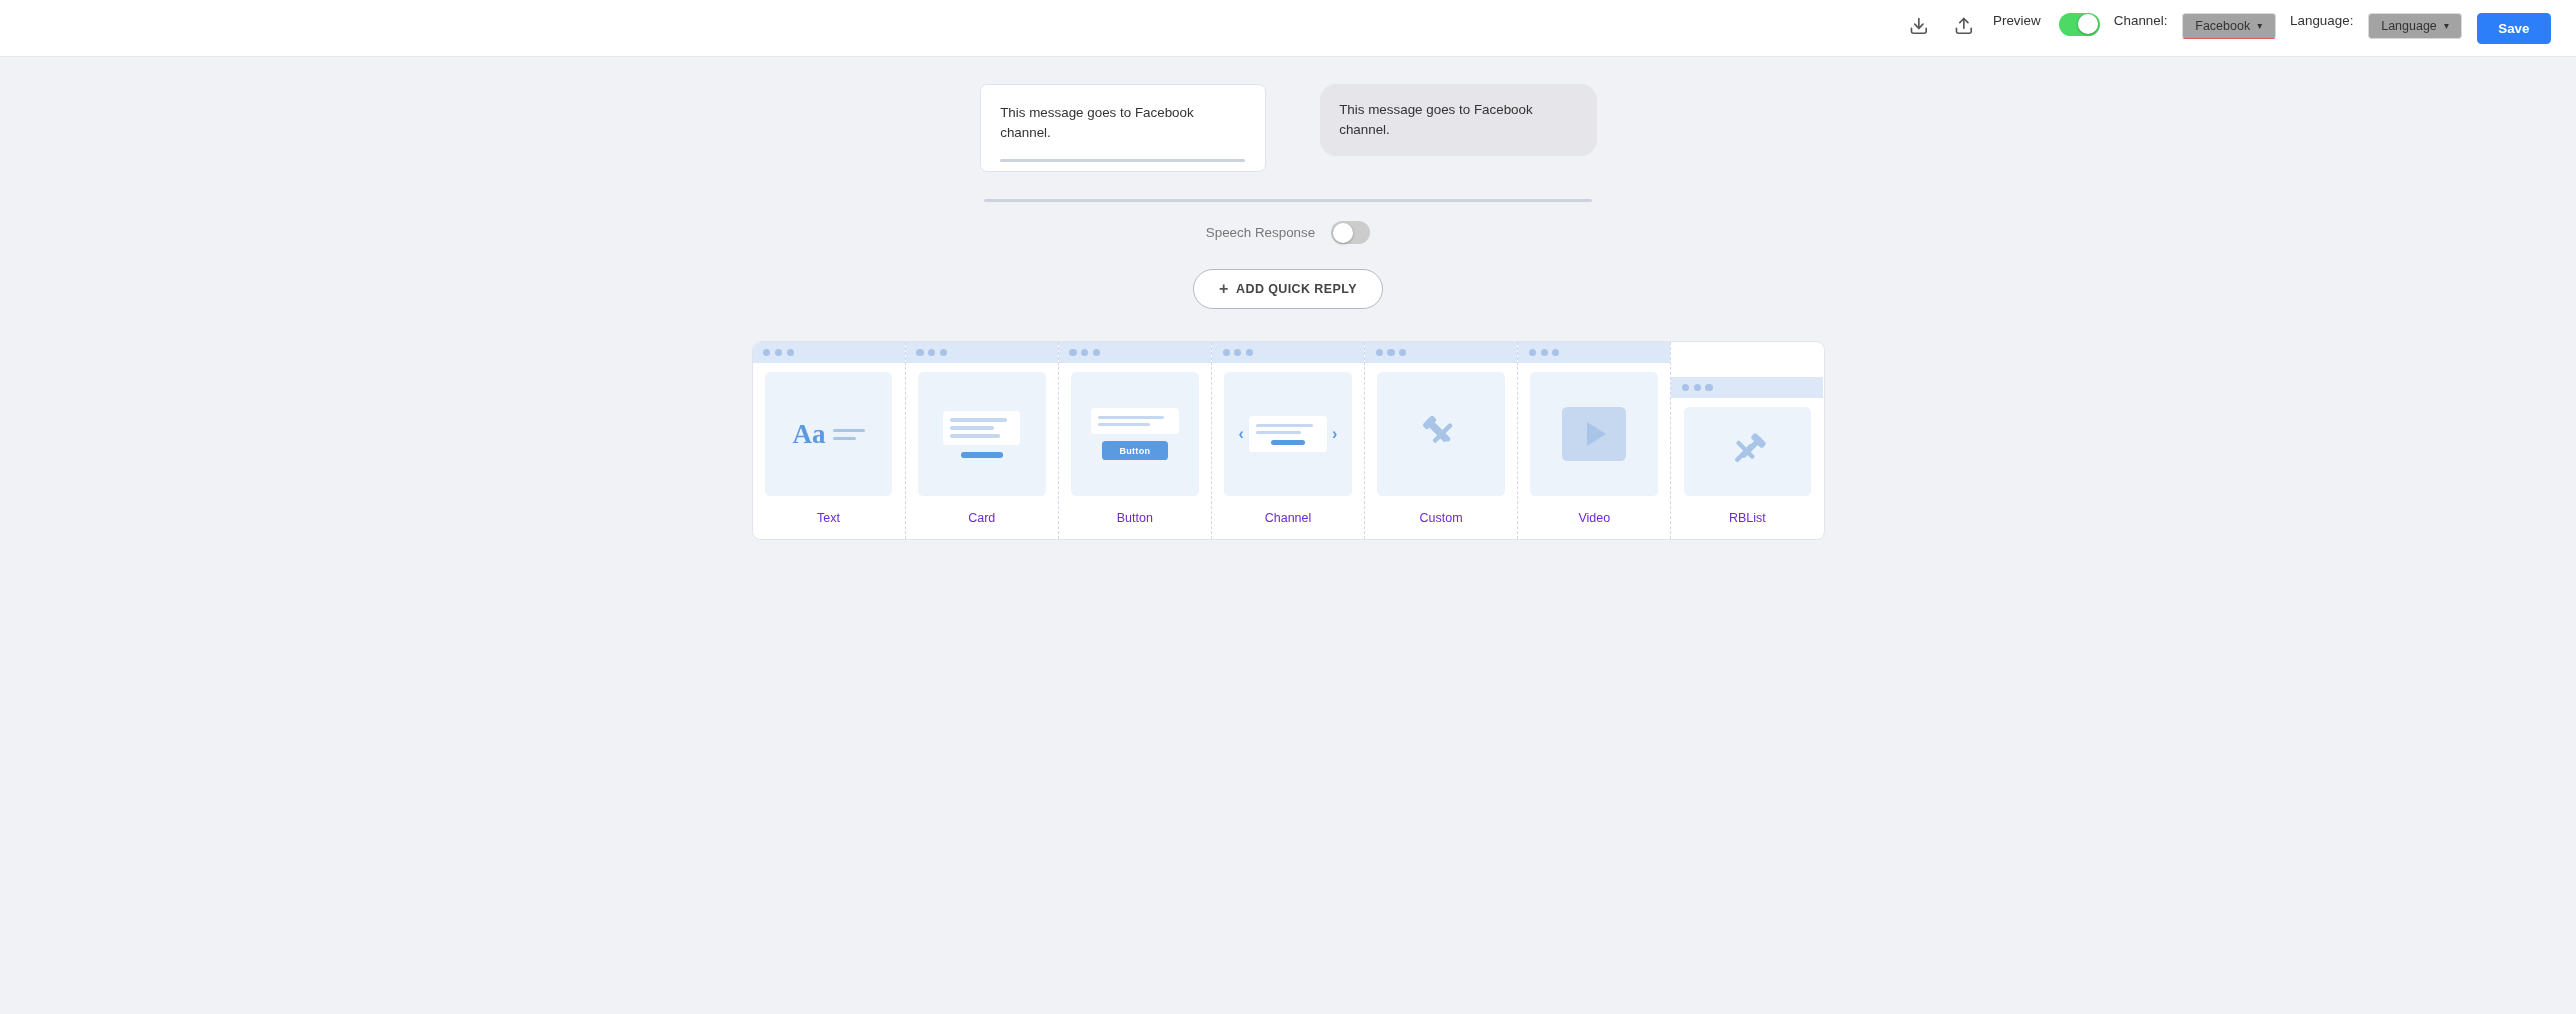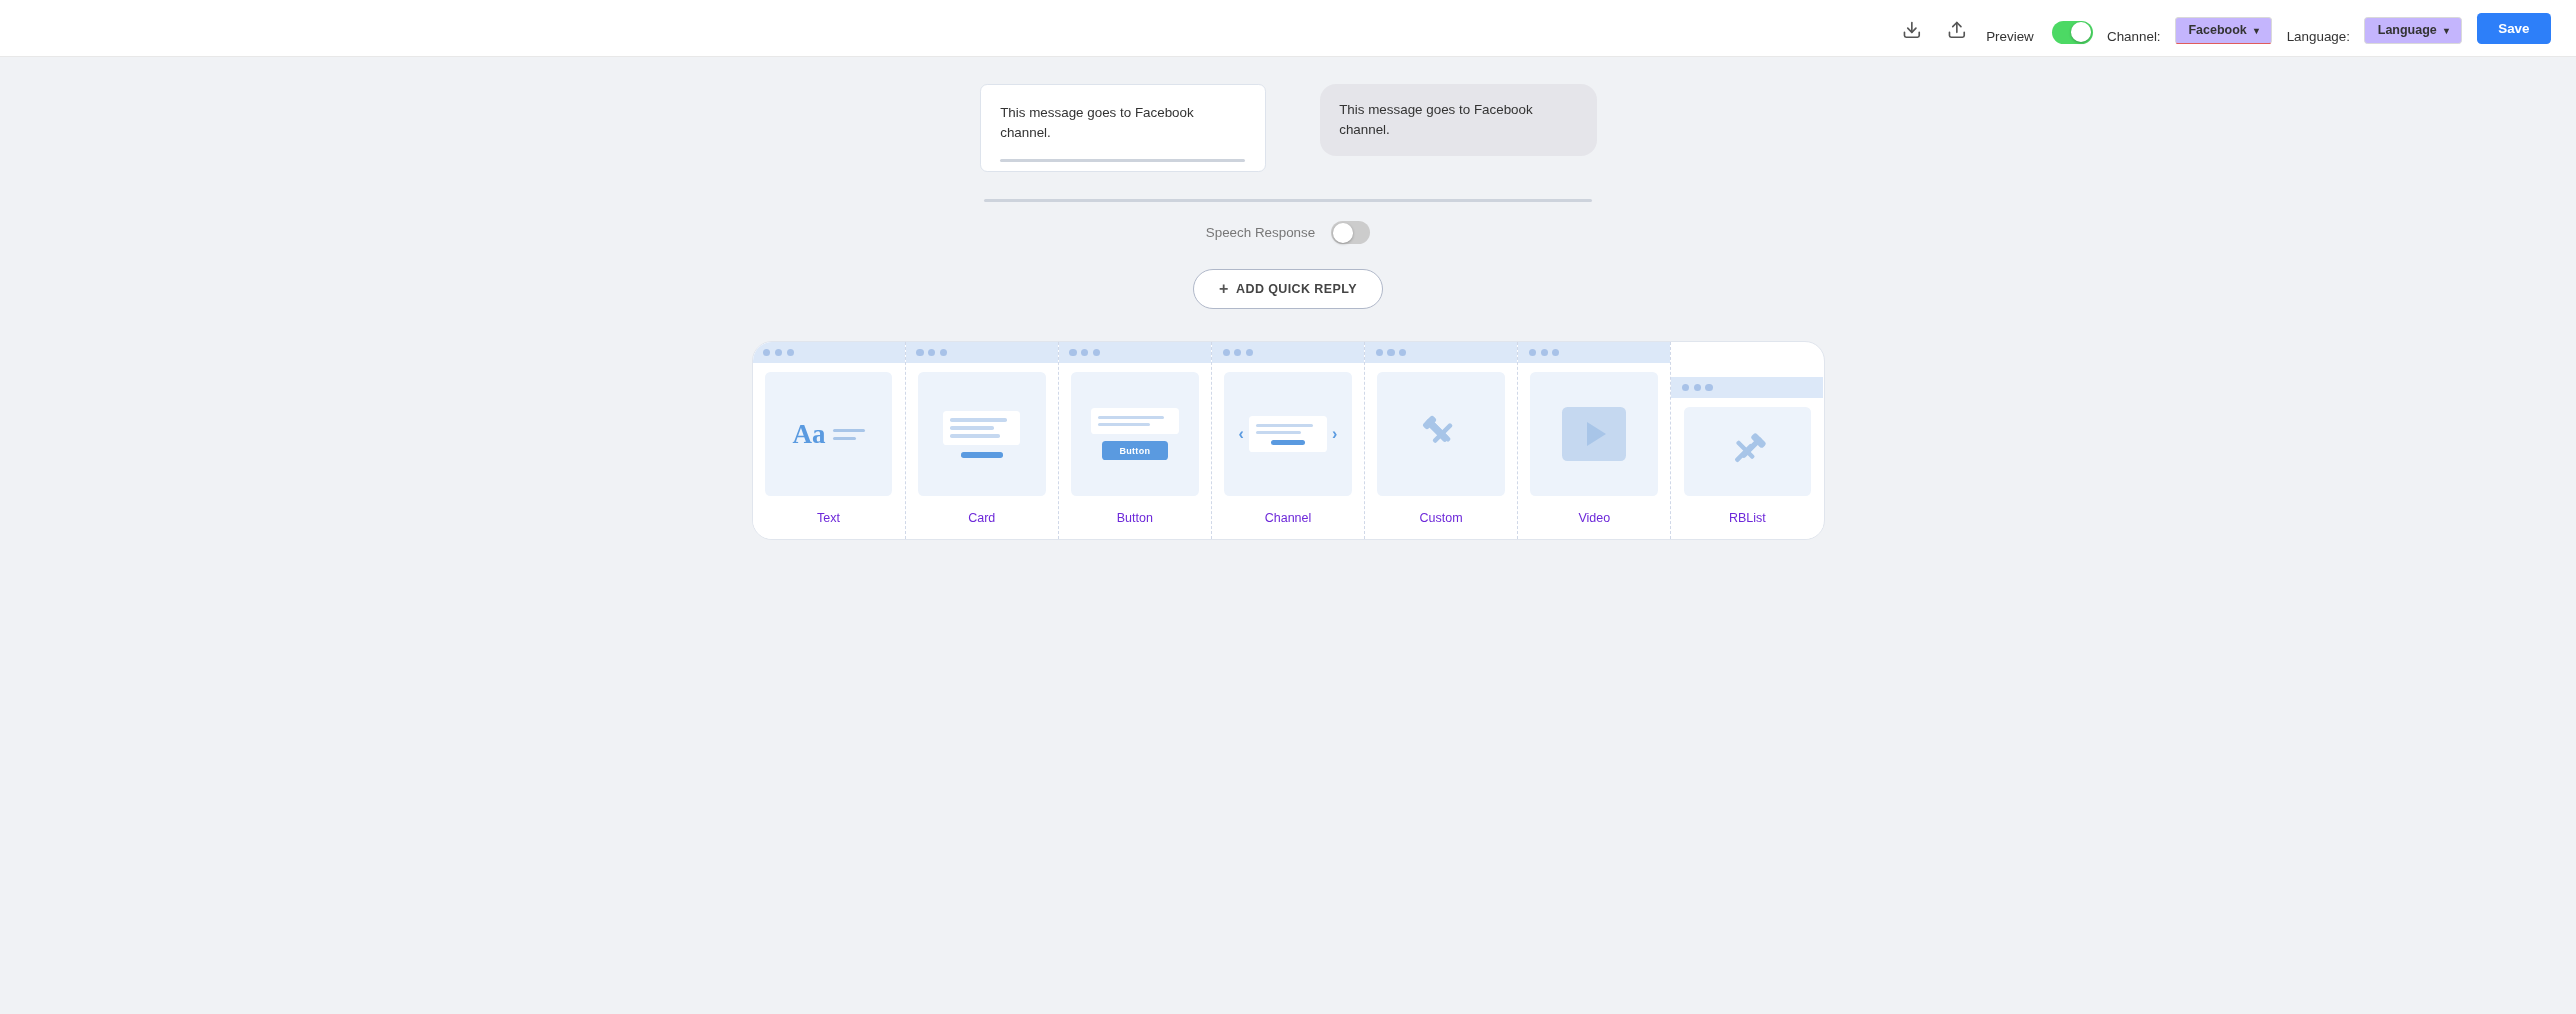--- a/index.html
+++ b/index.html
@@ -7,21 +7,21 @@
       background: #f0f2f5;
       font-family: -apple-system, BlinkMacSystemFont, 'Segoe UI', sans-serif;
       min-height: 100vh;
       display: flex;
       flex-direction: column;
     }
 
     
     .toolbar {
       display: flex;
-      align-items: flex-end;
+      align-items: flex-start;
       justify-content: flex-end;
       padding: 12.5px 25px;
       background: #fff;
       gap: 14.3px;
       border-bottom: 0.9px solid #e8e8e8;
     }
     .toolbar-icon-btn {
       background: none;
       border: none;
       cursor: pointer;
@@ -55,30 +55,29 @@
       top: 1.8px;
       right: 1.8px;
       box-shadow: 0 0.9px 2.7px rgba(0,0,0,0.3);
     }
     .channel-label, .language-label {
       font-size: 13.4px;
       color: #333;
     }
     .dropdown-btn {
       border: 0.9px solid #d9d9d9;
-      background: #c4b5fd;
+      background: #a3a3a3;
       border-radius: 3.6px;
       padding: 5.4px 12.5px;
       font-size: 12.5px;
       cursor: pointer;
       color: #333;
       display: flex;
       align-items: center;
       gap: 5.4px;
-      font-weight: bold;
     }
     .dropdown-btn.active-underline {
       border-bottom: 1.8px solid #e05c5c;
     }
     .save-btn {
       background: #2d7ff9;
       color: #fff;
       border: none;
       border-radius: 4.5px;
       padding: 8px 21.5px;
@@ -193,21 +192,21 @@
       font-size: 16px;
       color: #555;
     }
 
     
     .components-row {
       display: flex;
       gap: 0;
       background: #fff;
       border: 0.9px solid #e0e5ed;
-      border-radius: 20px;
+      border-radius: 9px;
       overflow: hidden;
       width: 100%;
       max-width: 1073px;
     }
     .component-card {
       flex: 1;
       display: flex;
       flex-direction: column;
       align-items: center;
       padding: 0 0 14.3px 0;

